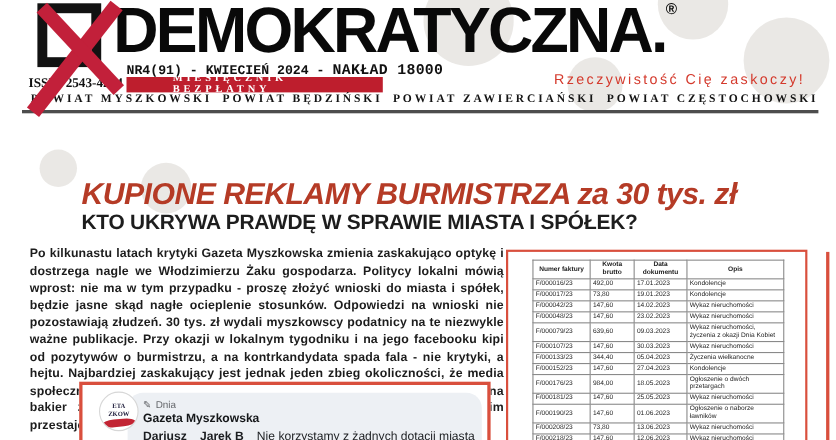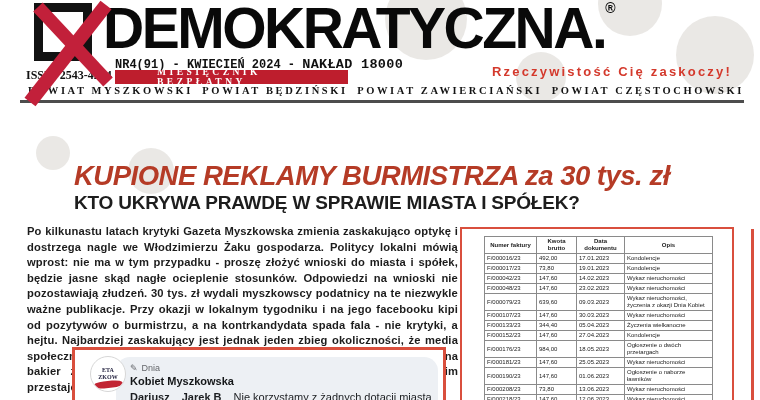--- a/index.html
+++ b/index.html
@@ -20,21 +20,21 @@
     font-family:"Liberation Sans", sans-serif; transform:scaleY(1.02); transform-origin:left top;}
   .reg { font-size:14px; font-weight:700; vertical-align:34px; letter-spacing:0; }
   .issue-line { position:absolute; left:115px; top:57px; font-family:Liberation Mono, monospace;
     font-weight:700; font-size:12px; color:#111; white-space:nowrap; }
   .issue-line .printrun { font-size:13.5px; letter-spacing:.3px; }
   .issn { position:absolute; left:26px; top:68px; font-family:"Liberation Serif", serif;
     font-weight:700; font-size:12px; color:#111; }
   .freq-banner { position:absolute; left:115px; top:70px; width:233px; height:14px;
     background:#be1e2d; color:#fff; font-family:"Liberation Serif", serif; font-weight:700;
     font-size:9.5px; letter-spacing:3.5px; display:flex; align-items:center; justify-content:center;padding-left:42px; }
-  .tagline { position:absolute; right:28px; top:64px; color:#d4392c; font-weight:700;
+  .tagline { position:absolute; right:28px; top:64px; color:#d4392c; font-weight:400;
     font-size:13px; letter-spacing:2.2px; white-space:nowrap; }
   .regions { position:absolute; left:28px; right:16px; top:85px; display:flex;
     justify-content:space-between; font-family:"Liberation Serif", serif; font-weight:700;
     font-size:10.5px; letter-spacing:2.6px; color:#141414; white-space:nowrap; }
   .rule { position:absolute; left:20px; top:100px; width:724px; height:3px; background:#4d4d4d; }
 
   
   .election-banner { position:absolute; left:22px; top:112px; width:476px; height:25px;
     background:#4173ab; color:#fff; display:flex; align-items:center; justify-content:center;
     font-size:13px; font-weight:700; letter-spacing:2.2px; white-space:nowrap; }
@@ -124,21 +124,21 @@
   <div class="fb-avatar layer">
     <span class="av-line">ETA</span>
     <span class="av-line">ZKOW</span>
     <span class="av-swoosh"></span>
   </div>
   <div class="fb-bubble layer">
     <div class="fb-author-row">
       <span class="fb-pencil">✎</span>
       <span>Dnia</span>
     </div>
-    <div class="fb-page-name">Kobiet Myszkowska</div>
+    <div class="fb-page-name">Gazeta Myszkowska</div>
     <div class="fb-comment">
       <span class="nm">Dariusz</span>
       <span class="redaction red-a"></span>
       <span class="nm">Jarek B</span>
       <span class="redaction red-b"></span>
       <span>Nie korzystamy z żadnych dotacji miasta</span>
     </div>
   </div>
 
   <div class="table-box layer"></div>

